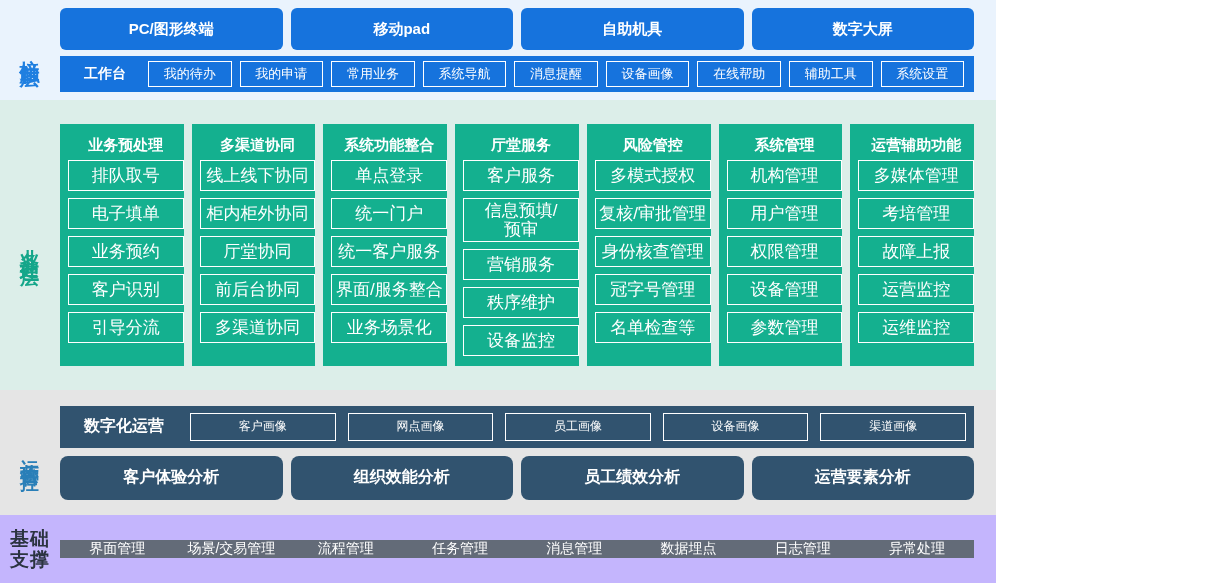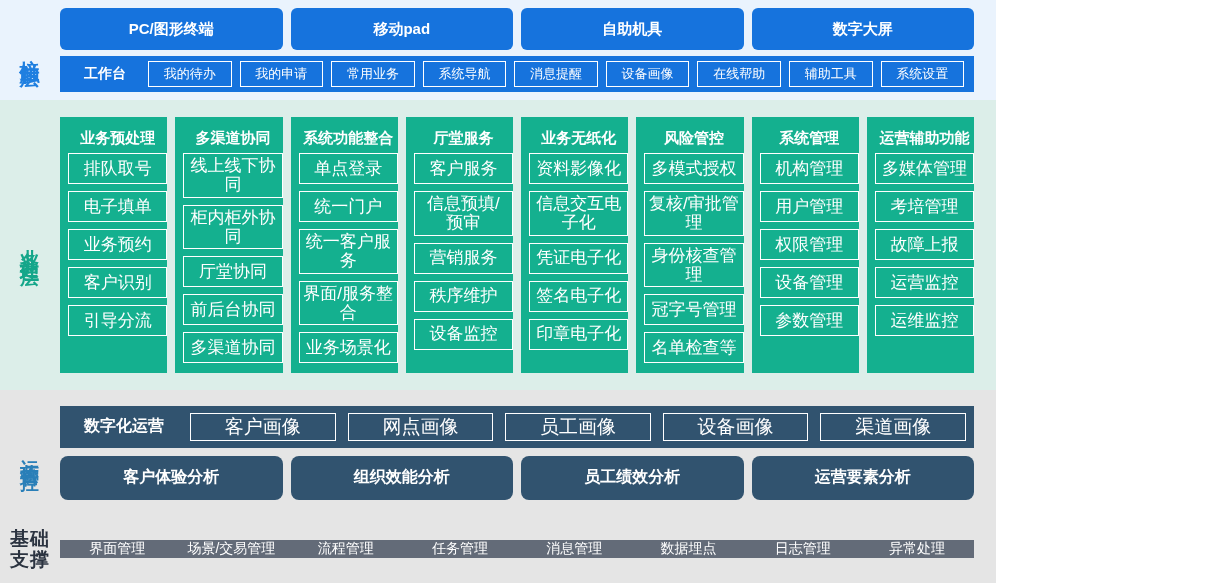--- a/index.html
+++ b/index.html
@@ -98,34 +98,34 @@
     display: flex; align-items: center;
     padding: 0 8px; gap: 12px;
   }
   #portrait-title {
     color: #ffffff; font-size: 16px; font-weight: bold;
     padding: 0 14px 0 16px; white-space: nowrap;
   }
   .portrait-item {
     flex: 1; height: 28px;
     border: 1px solid #ffffff;
-    color: #ffffff; font-size: 19px;
+    color: #ffffff; font-size: 12px;
     display: flex; align-items: center; justify-content: center;
   }
   #analysis-row { height: 44px; display: flex; gap: 8px; }
   .analysis-item {
     flex: 1;
     background: #31536f;
     border-radius: 8px;
     color: #ffffff; font-size: 16px; font-weight: bold;
     display: flex; align-items: center; justify-content: center;
   }
 
   
-  #found-band { height: 68px; background: #e5e5e5; padding: 20px 0; }
+  #found-band { height: 68px; background: #c4b5fd; padding: 20px 0; }
   #found-band .band-label {
     color: #2b3340; font-size: 19px; line-height: 1.12;
     flex-direction: column;
   }
   #found-body { flex: 1; display: flex; gap: 0; padding-right: 22px; }
   .found-item {
     flex: 1;
     background: #636b78;
     color: #ffffff; font-size: 14px;
     display: flex; align-items: center; justify-content: center;
@@ -232,30 +232,20 @@
         <div class="biz-items">
           <div class="biz-item">客户服务</div>
           <div class="biz-item">信息预填/
 预审</div>
           <div class="biz-item">营销服务</div>
           <div class="biz-item">秩序维护</div>
           <div class="biz-item">设备监控</div>
         </div>
       </div>
 
-      <div class="biz-col">
-        <div class="biz-col-title">业务无纸化</div>
-        <div class="biz-items">
-          <div class="biz-item">资料影像化</div>
-          <div class="biz-item">信息交互电子化</div>
-          <div class="biz-item">凭证电子化</div>
-          <div class="biz-item">签名电子化</div>
-          <div class="biz-item">印章电子化</div>
-        </div>
-      </div>
 
       <div class="biz-col">
         <div class="biz-col-title">风险管控</div>
         <div class="biz-items">
           <div class="biz-item">多模式授权</div>
           <div class="biz-item">复核/审批管理</div>
           <div class="biz-item">身份核查管理</div>
           <div class="biz-item">冠字号管理</div>
           <div class="biz-item">名单检查等</div>
         </div>

